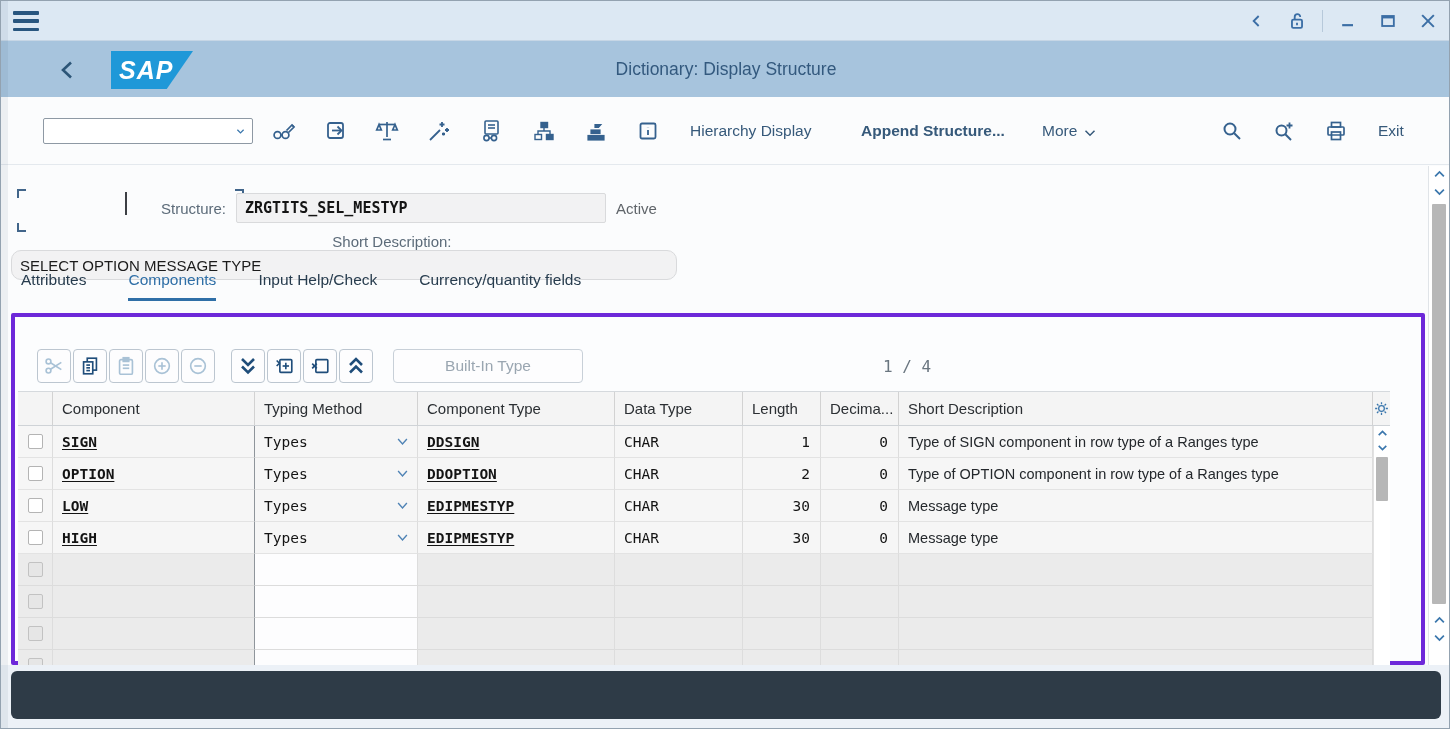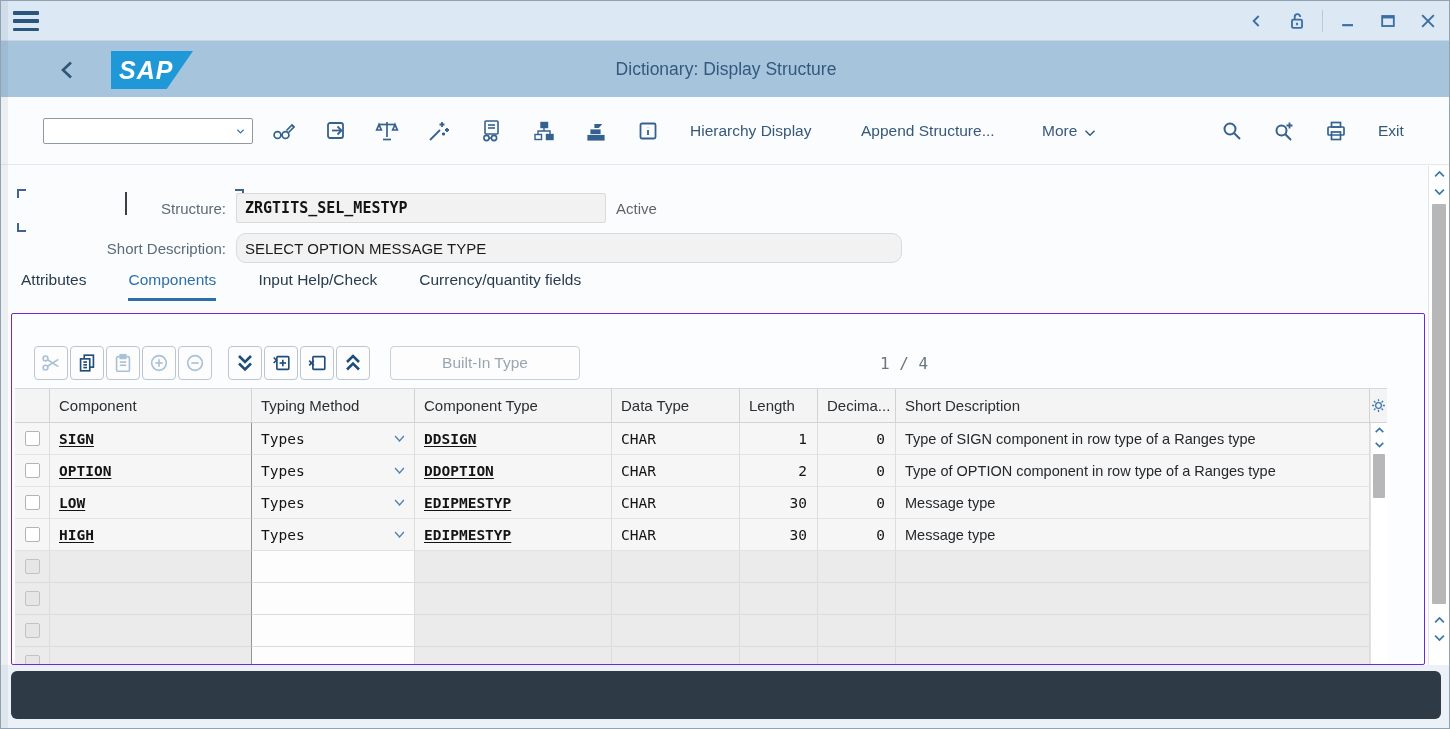--- a/index.html
+++ b/index.html
@@ -40,21 +40,21 @@
 
   .corner { width:9px; height:9px; border-color:#41658a; border-style:solid; border-width:0; }
   .cursorbar { width:2px; height:23px; background:#3c3f44; }
 
   
   .tabs { left:20px; top:106px; height:36px; display:flex; gap:42px; align-items:flex-start; }
   .tab { font-size:15.5px; color:#273c4e; padding-bottom:9px; cursor:pointer; }
   .tab.active { color:#2f6fa7; border-bottom:3px solid #2f6fa7; }
 
   
-  .panel { left:10px; top:148px; width:1414px; height:352px; background:#fcfdfe; border:1px solid #6d28d9; border-radius:2px; }
+  .panel { left:10px; top:148px; width:1414px; height:352px; background:#fcfdfe; border:4px solid #6d28d9; border-radius:2px; }
 
   .gbtn { width:34px; height:34px; background:#fdfdfe; border:1px solid #bcc6d0; border-radius:4px; display:flex; align-items:center; justify-content:center; cursor:pointer; }
   .gbtn.dis { cursor:default; }
   .builtin { height:34px; width:190px; background:#fdfdfe; border:1px solid #c8d0d8; border-radius:4px; color:#9aa6b1; font-size:15.5px; display:flex; align-items:center; justify-content:center; }
   .pos-ind { color:#6a7680; font-size:16px; font-family:"DejaVu Sans Mono", monospace; }
 
   
   .tbl { left:3px; top:74px; width:1372px; height:276px; overflow:hidden; background:#fff; border-top:1px solid #d5d9dd; }
   .tr { display:grid; grid-template-columns:35px 202px 163px 197px 128px 78px 78px 474px 17px; }
   .th { height:34px; background:#f4f4f4; border-bottom:1px solid #cfd3d7; }
@@ -203,21 +203,21 @@
   </div>
   <div class="abs tbico" style="left:632px;">
     <svg width="24" height="24" viewBox="0 0 24 24" fill="none" stroke="#35618e" stroke-width="1.8">
         <rect x="4.5" y="4.5" width="15" height="15" rx="1.5"></rect>
         <line x1="12" y1="8" x2="12" y2="8.2" stroke-width="2.4"></line>
         <line x1="12" y1="11" x2="12" y2="16"></line>
       </svg>
   </div>
 
   <div class="abs tbtext" style="left:689px;">Hierarchy Display</div>
-  <div class="abs tbtext" style="left:860px;">Append Structure...</div>
+  <div class="abs tbtext" style="left:860px;font-weight:bold;">Append Structure...</div>
   <div class="abs tbtext" style="left:1041px;">
     <span>More</span>
     <svg width="18" height="18" viewBox="0 0 24 24" fill="none" stroke="#36597a" stroke-width="2" style="margin-left:4px;margin-top:3px;">
         <polyline points="6,9 12,15 18,9"></polyline>
       </svg>
   </div>
 
   <div class="abs tbico" style="left:1216px;">
     <svg width="24" height="24" viewBox="0 0 24 24" fill="none" stroke="#35618e" stroke-width="2">
         <circle cx="10" cy="10" r="5.5"></circle>
@@ -249,21 +249,21 @@
   <div class="abs cursorbar" style="left:124px;top:27px;"></div>
 
   <div class="abs" style="left:0;top:28px;display:flex;align-items:center;">
     <span class="formlabel">Structure:</span>
     <div class="field" style="width:370px;margin-left:10px;">
       <span>ZRGTITS_SEL_MESTYP</span>
     </div>
     <span class="active-txt" style="margin-left:10px;">Active</span>
   </div>
 
-  <div class="abs" style="left:0;top:68px;display:flex;align-items:center;">
+  <div class="abs" style="left:0;top:68px;display:flex;align-items:center;flex-direction:column;">
     <span class="formlabel">Short Description:</span>
     <div class="field" style="width:666px;margin-left:10px;font-weight:normal;font-family:'Liberation Sans',sans-serif;color:#1b1b1b;border-radius:10px;">
       <span>SELECT OPTION MESSAGE TYPE</span>
     </div>
   </div>
 
   <div class="abs tabs">
     <div class="tab">Attributes</div>
     <div class="tab active">Components</div>
     <div class="tab">Input Help/Check</div>

